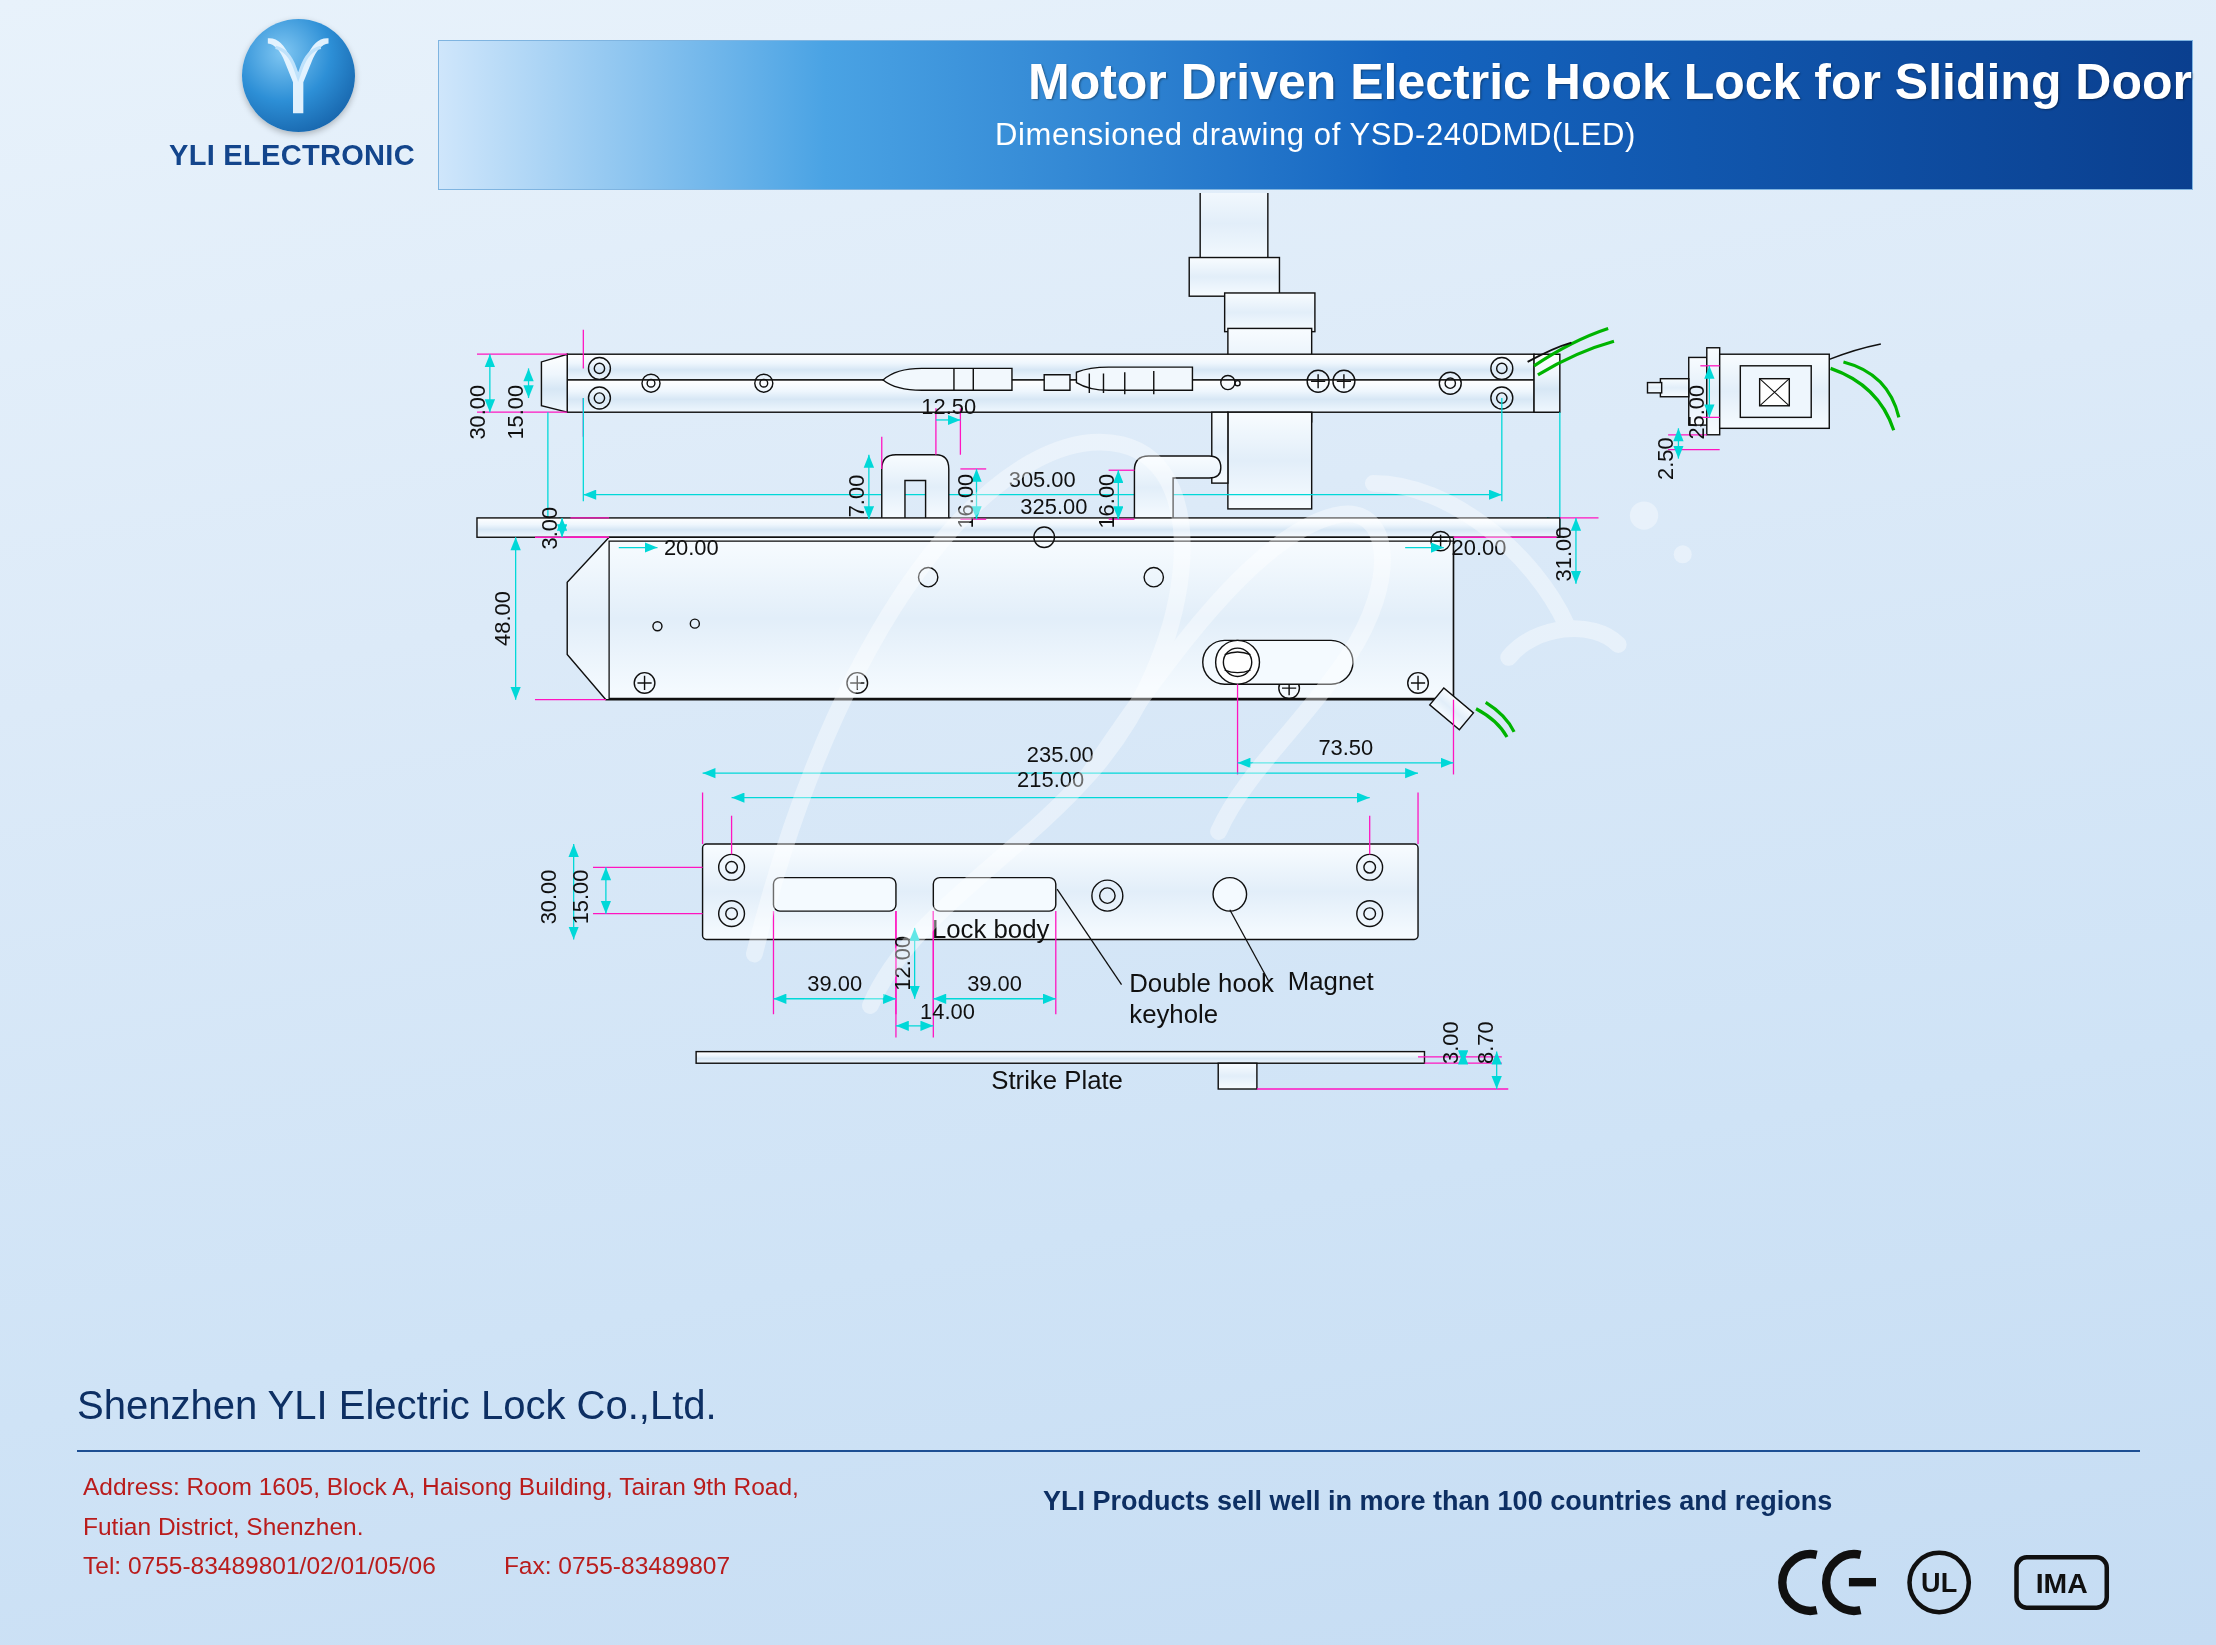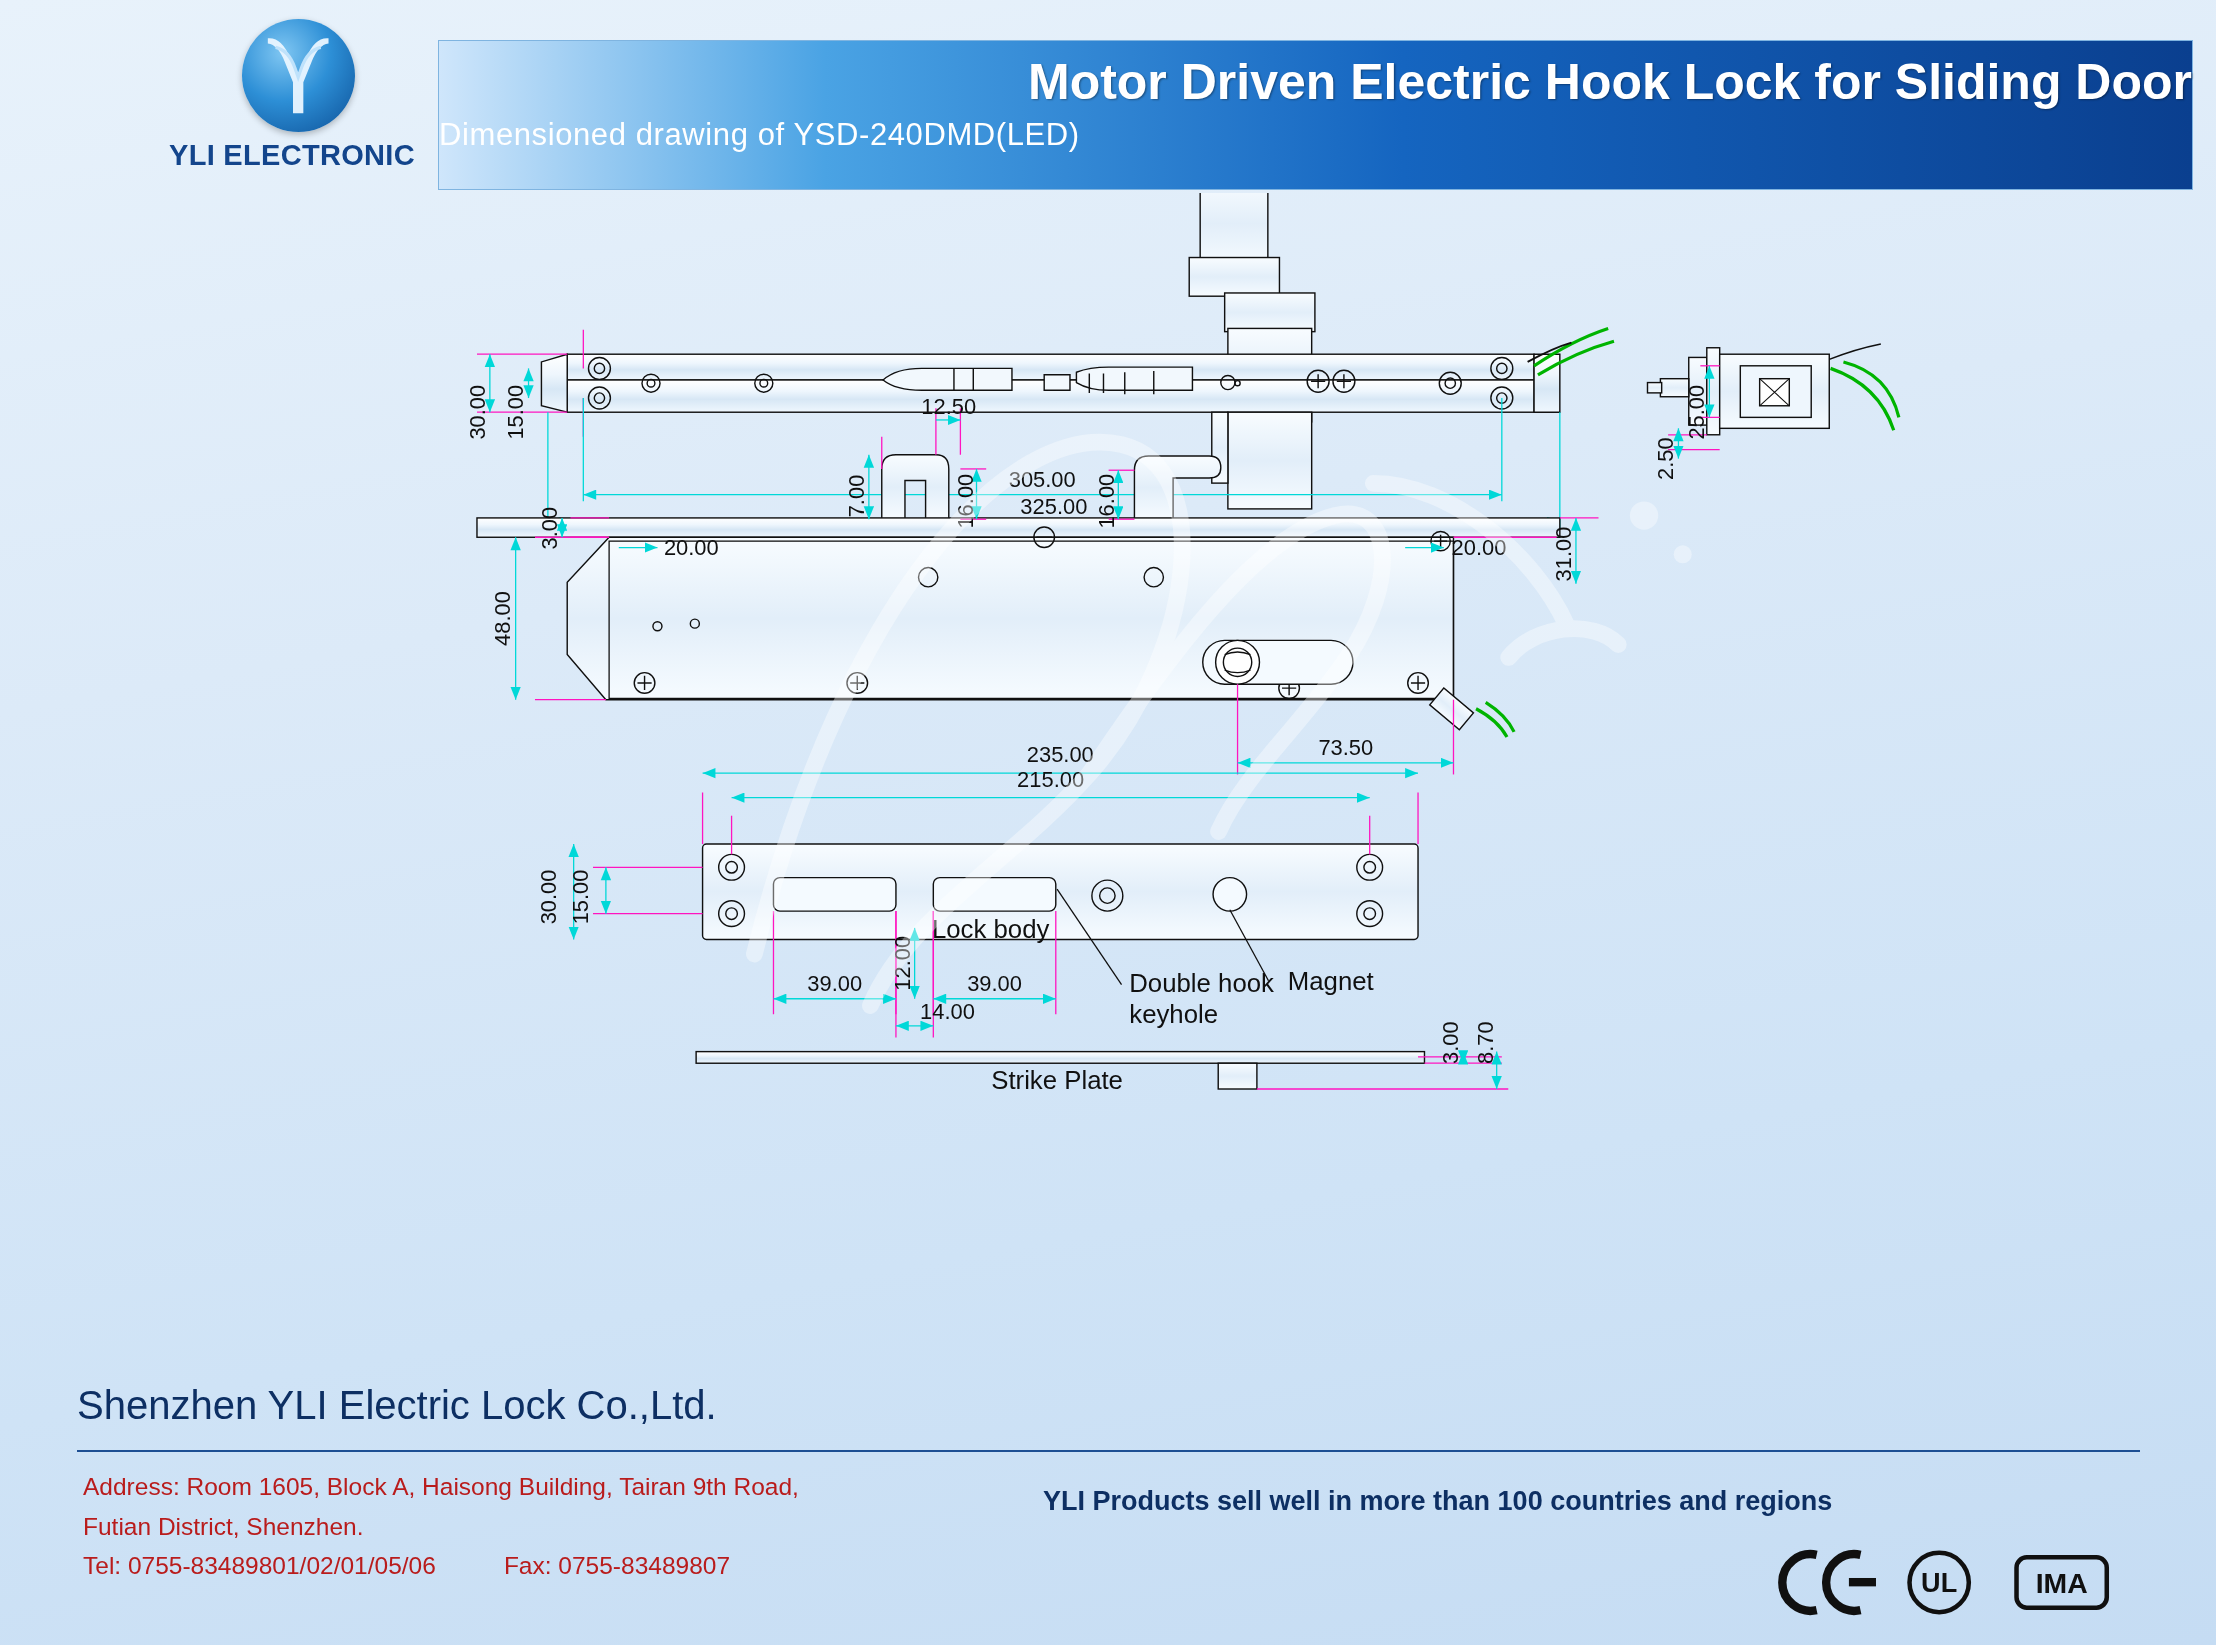--- a/index.html
+++ b/index.html
@@ -32,21 +32,21 @@
     position:absolute; left:438px; top:40px; width:1753px; height:148px;
     background:linear-gradient(90deg,#cfe6fb 0%, #4aa3e4 22%, #1565c0 55%, #0a3f8f 100%);
     border:0.6px solid #7fb4e0;
   }
   .title-main {
     position:absolute; left:0; right:0; top:11.6px; text-align:right;
     font-size:50px; font-weight:bold; color:#ffffff; letter-spacing:0px;
     text-shadow:1.3px 1.3px 1.9px rgba(0,0,0,.35);
   }
   .title-sub {
-    position:absolute; left:0; right:0; top:76px; text-align:left;
+    position:absolute; left:0; right:0; top:76px; text-align:center;
     font-size:31px; color:#ffffff; letter-spacing:0.6px;
   }
 
   
   .canvas { position:absolute; left:0; top:193px; width:2216px; height:1141px; }
   .watermark {
     position:absolute; left:677px; top:129px; width:1096px; height:774px;
     opacity:.45; pointer-events:none;
   }
 

